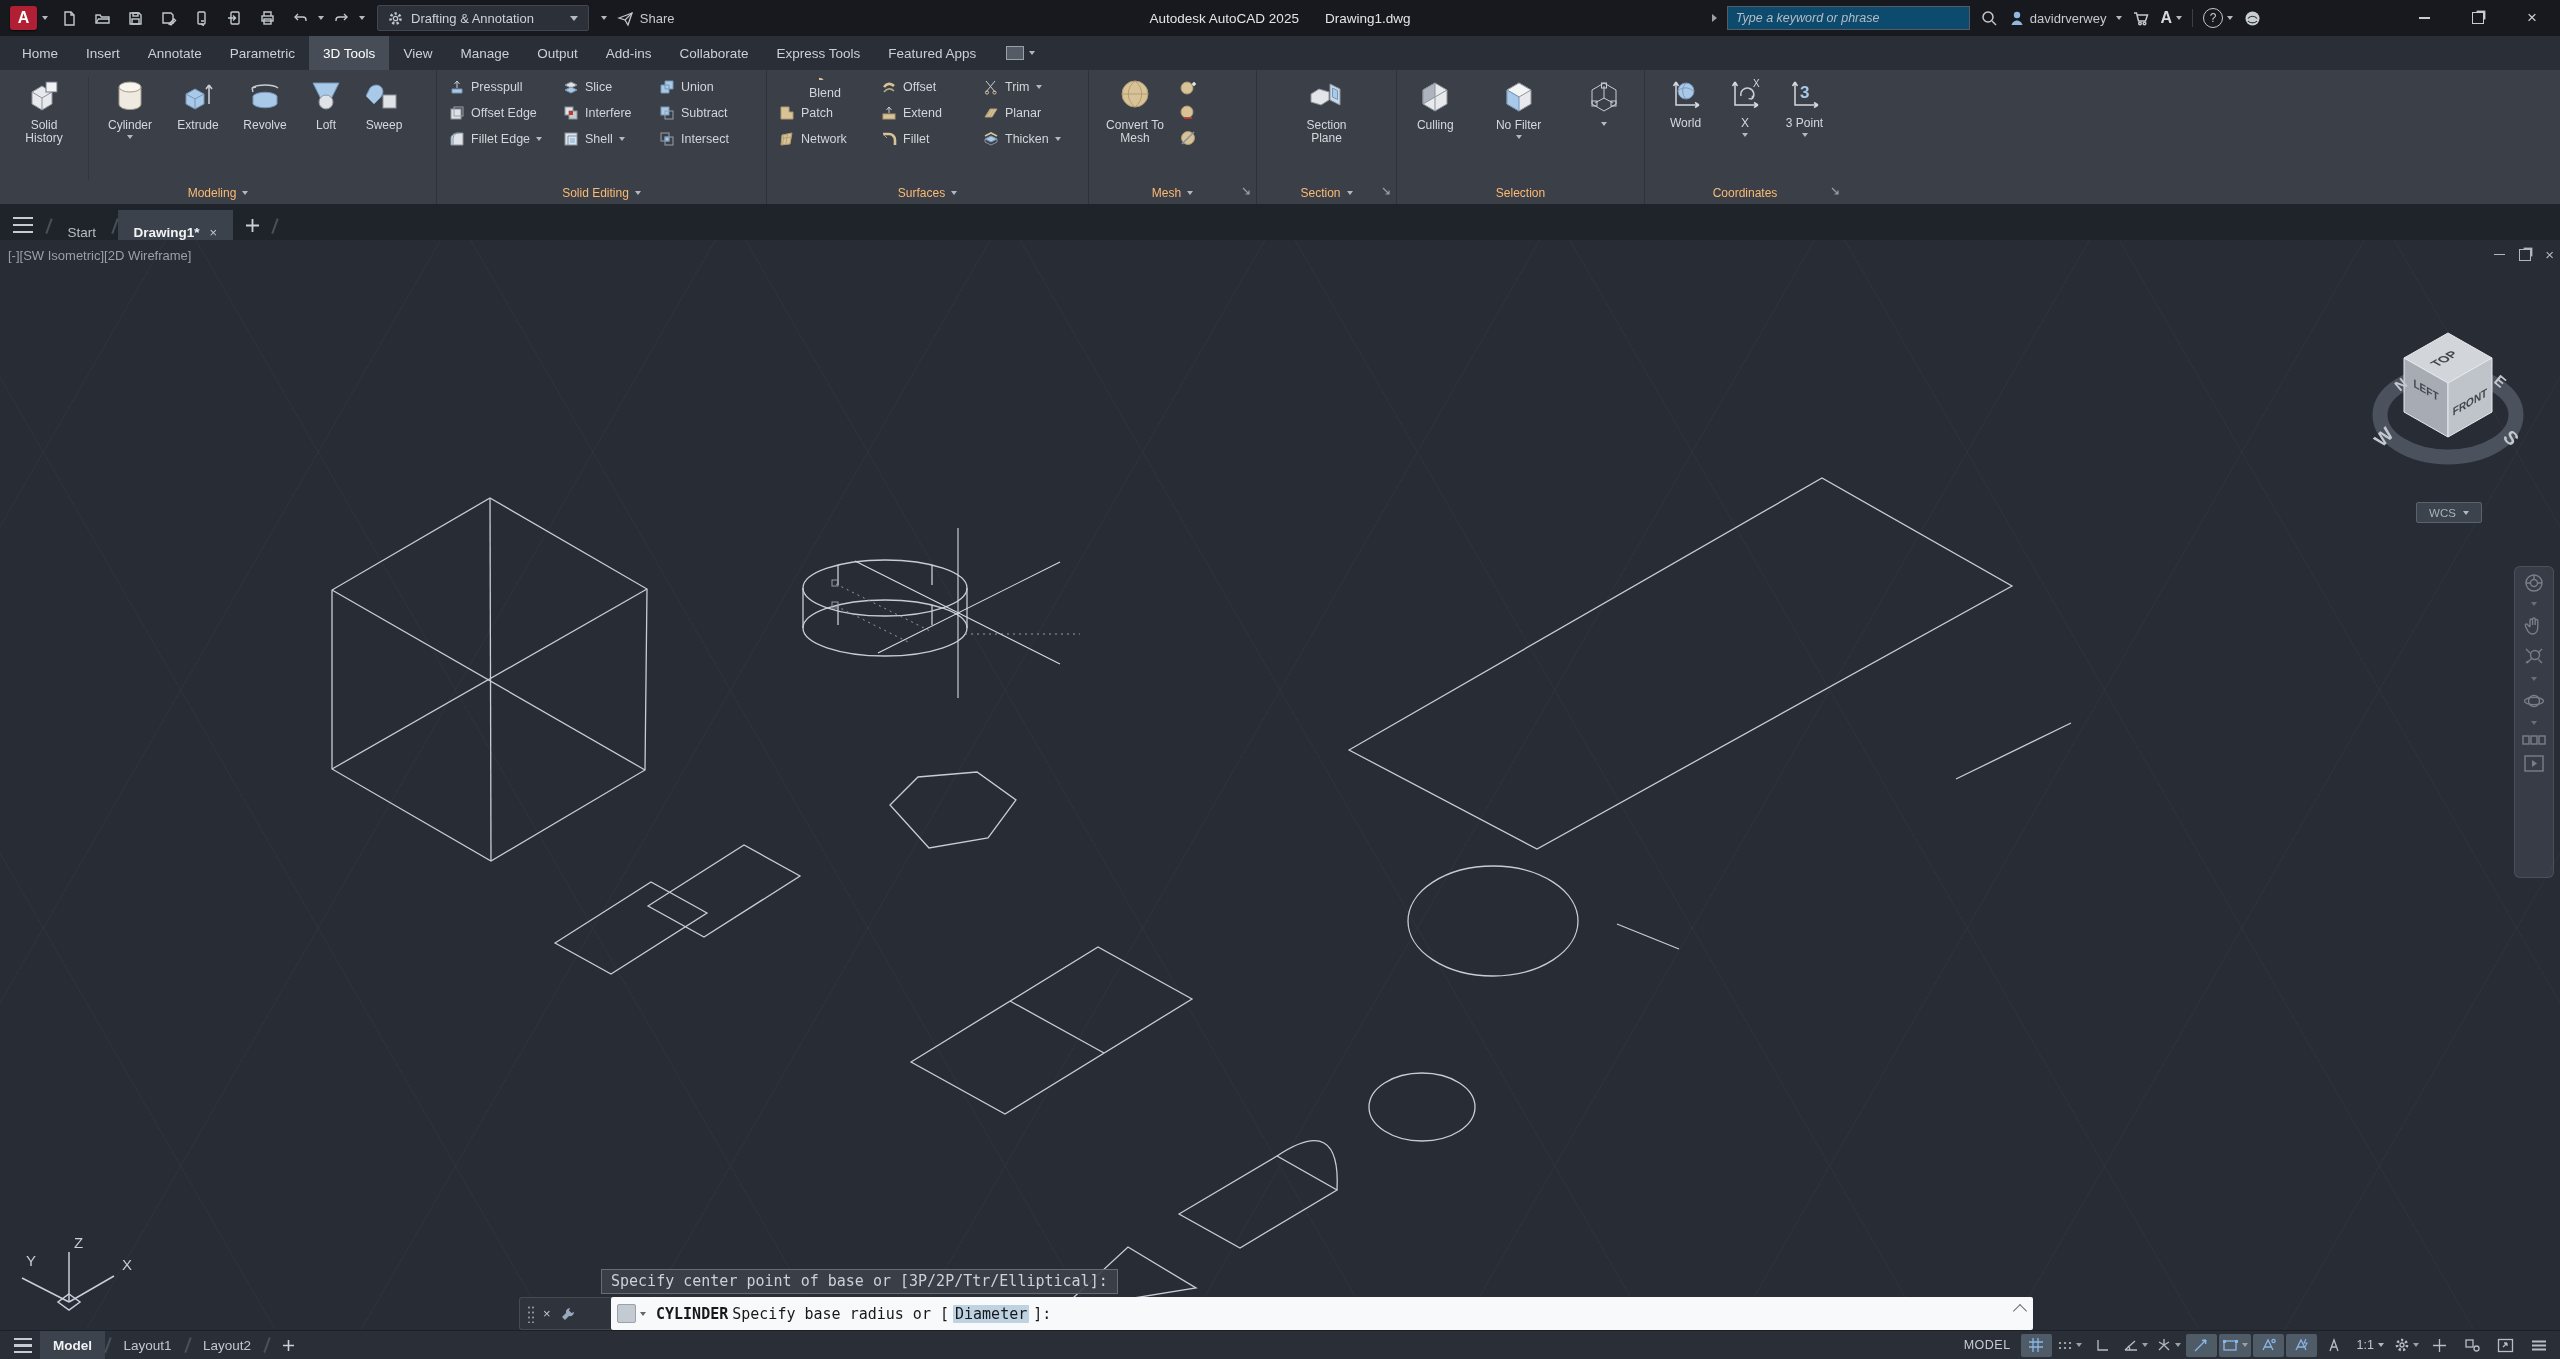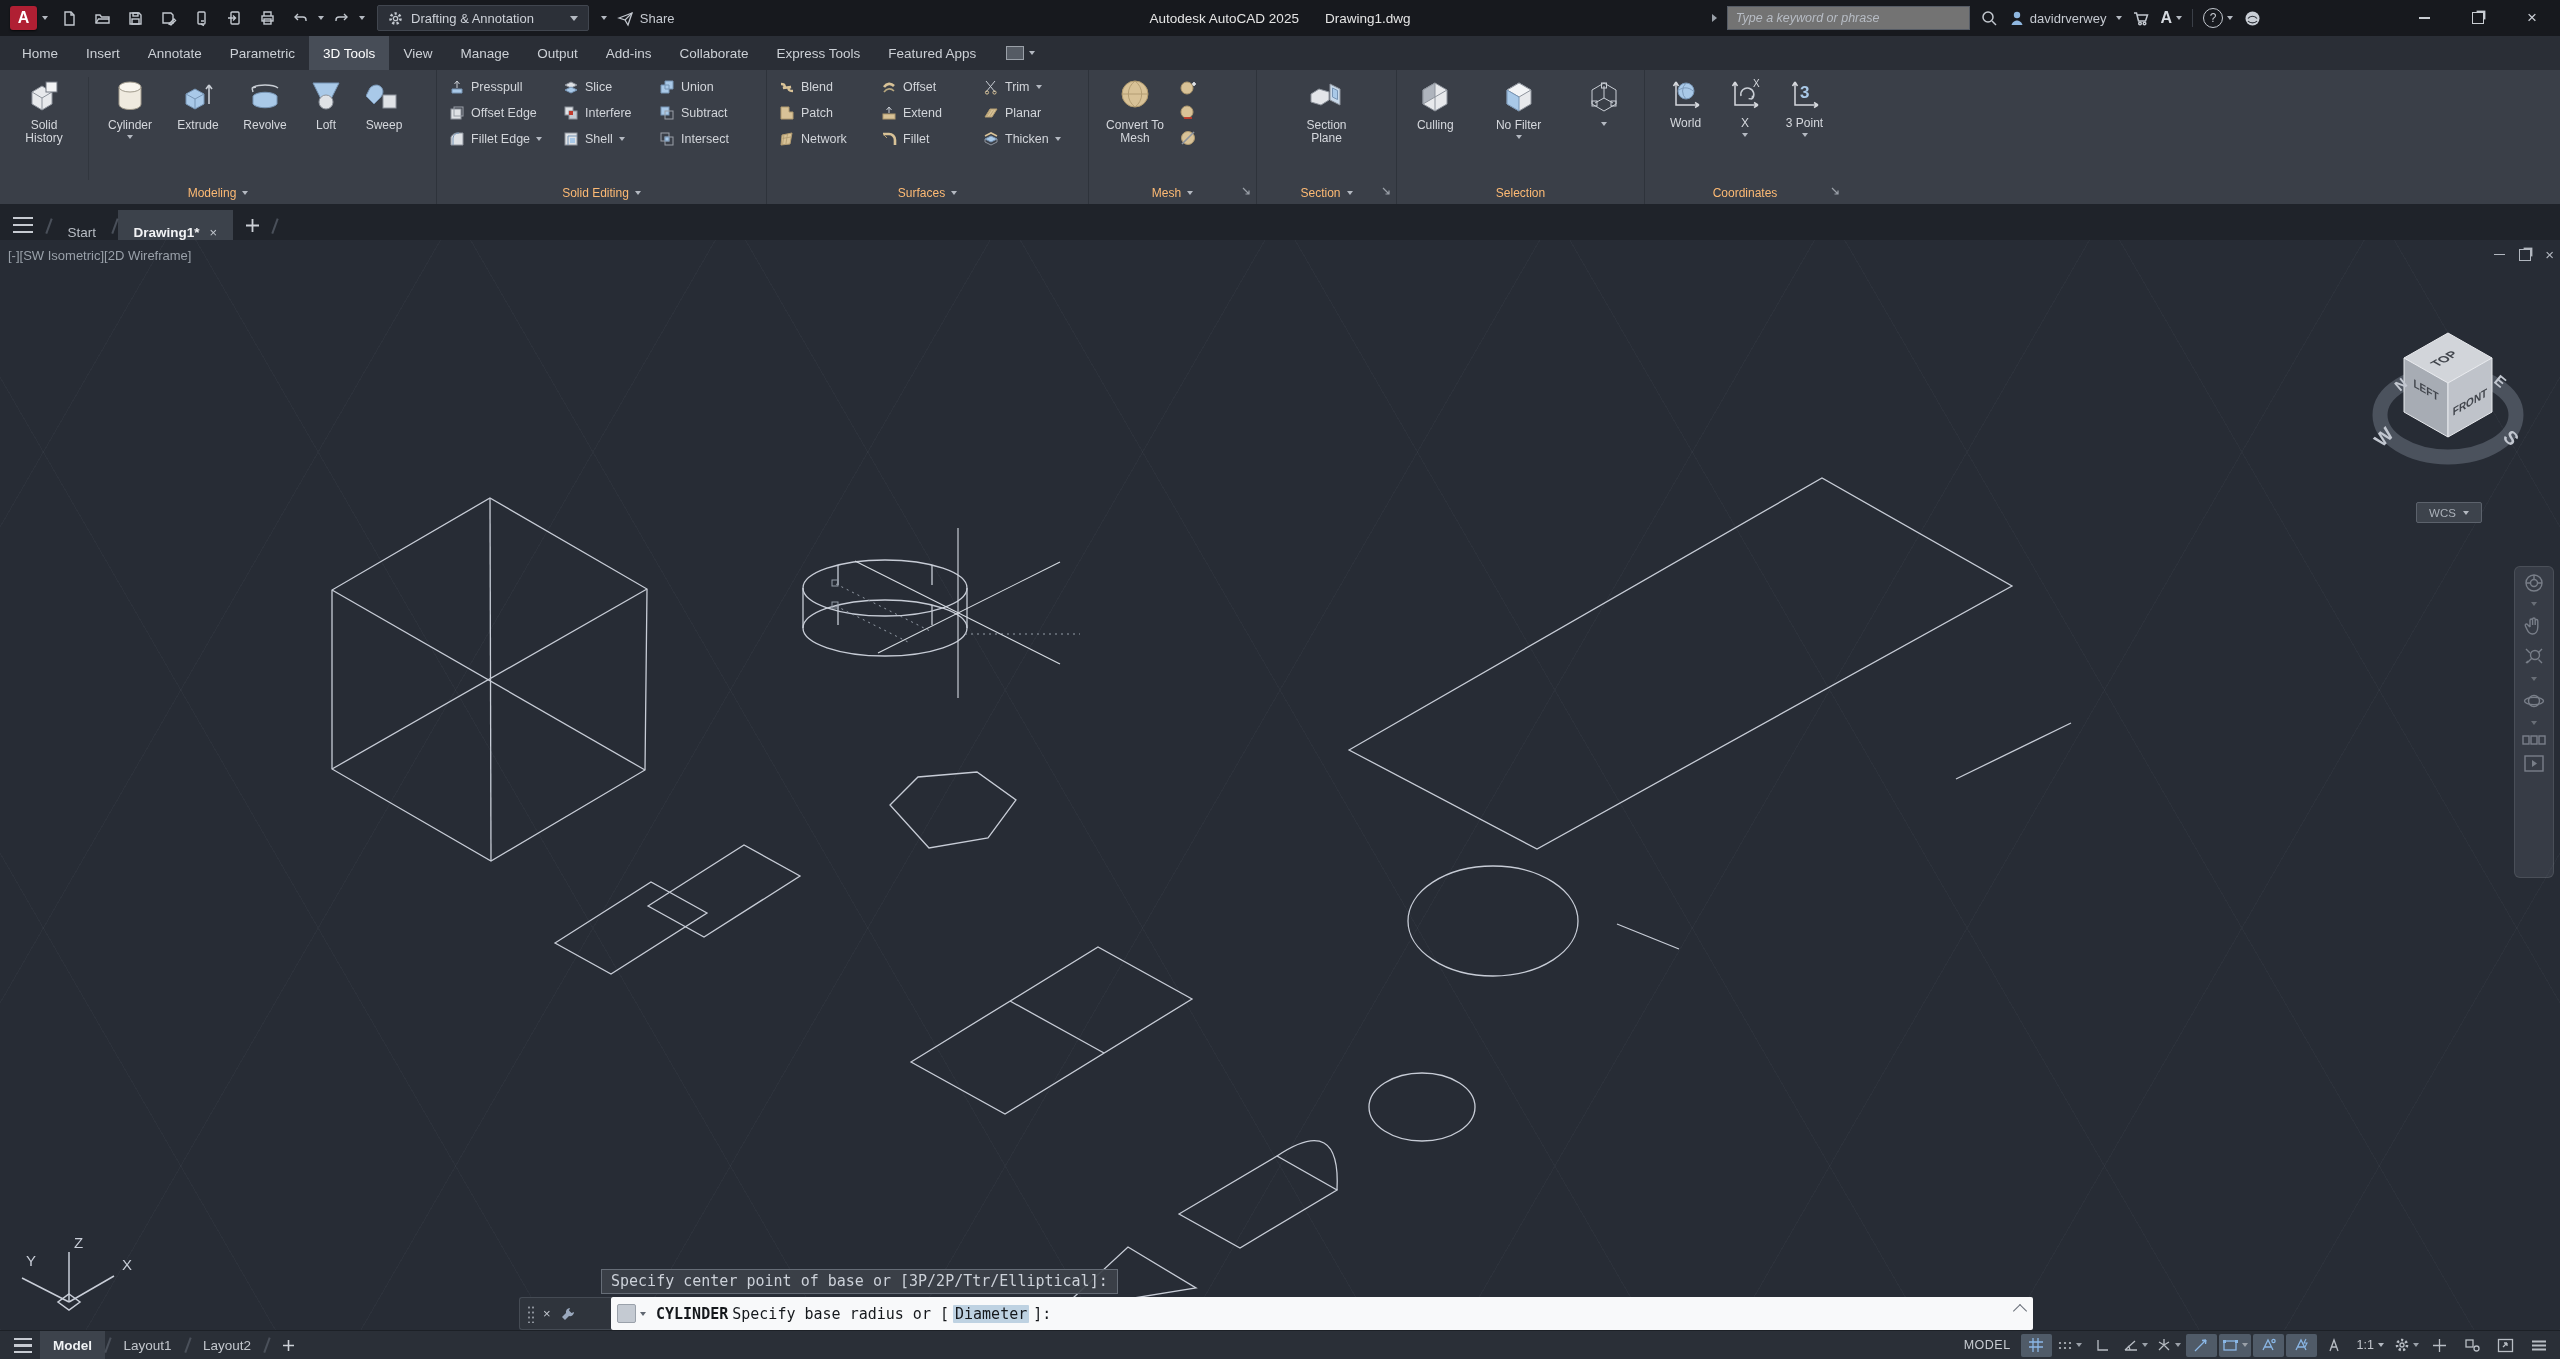--- a/index.html
+++ b/index.html
@@ -18,21 +18,21 @@
   .qat{width:31px;height:28px;display:flex;align-items:center;justify-content:center;border-radius:2px;}
   .qat svg{stroke:#c3c8cf;fill:none;stroke-width:1.4;}
   .pill{height:24px;background:#2c3038;border:1px solid #41464f;border-radius:2px;display:flex;
         align-items:center;gap:8px;padding:0 10px;margin:0 10px;color:#cdd1d8;}
   .share{display:flex;align-items:center;gap:6px;margin-left:8px;}
   .tb-center{position:absolute;left:0;right:0;top:0;bottom:0;display:flex;align-items:center;
              justify-content:center;gap:26px;color:#e5e5e5;font-size:13.5px;pointer-events:none;}
   .tb-right{margin-left:auto;display:flex;align-items:center;gap:10px;padding-right:6px;z-index:2;}
   .tb-right .rtri{width:0;height:0;border-top:4px solid transparent;border-bottom:4px solid transparent;
                   border-left:5px solid #9aa0a8;}
-  .search{width:225px;height:22px;background:#737373;border:1px solid #565c66;color:#d6dade;
+  .search{width:225px;height:22px;background:#0c4a6e;border:1px solid #565c66;color:#d6dade;
           font-style:italic;font-size:12.5px;padding:0 8px;font-family:"Liberation Sans",sans-serif;}
   .search::placeholder{color:#b7bcc4;}
   .tbico{display:flex;align-items:center;gap:4px;}
   .tbico svg{stroke:#c3c8cf;fill:none;stroke-width:1.5;}
   .vsep{width:1px;height:18px;background:#3a3f47;}
   .winbtn{width:44px;height:30px;display:flex;align-items:center;justify-content:center;color:#c9cdd3;
           font-size:14px;}
   .minbar{width:11px;height:1.5px;background:#c9cdd3;}
   .restbox{width:10px;height:10px;border:1.4px solid #c9cdd3;box-shadow:3px -3px 0 -1.6px #c9cdd3;}
 
@@ -430,21 +430,21 @@
       <div class="plabel">
         <span>Solid Editing</span>
         <span class="car sm"></span>
       </div>
     </div>
 
     <div class="panel" style="width:322px;">
       <div class="pbody" style="padding-top:4px;">
         <div class="sgrid" style="width:100%;">
           <div class="srow">
-            <div class="sbtn" style="width:92px;">
+            <div class="sbtn" style="width:92px;flex-direction:column;">
               <svg width="16" height="16">
                   <path d="M2 5c4 0 5 3 2 4l8-1c-4 1-3 4 2 4" fill="none" stroke="#d8c297" stroke-width="2.4"></path>
                 </svg>
               <span>Blend</span>
             </div>
             <div class="sbtn" style="width:92px;">
               <svg width="16" height="16">
                   <path d="M3 8c3-4 7-4 10-1" fill="none" stroke="#d8c297" stroke-width="2.6"></path>
                   <path d="M3 13c3-4 7-4 10-1" fill="none" stroke="#b7a77f" stroke-width="1.6"></path>
                 </svg>

